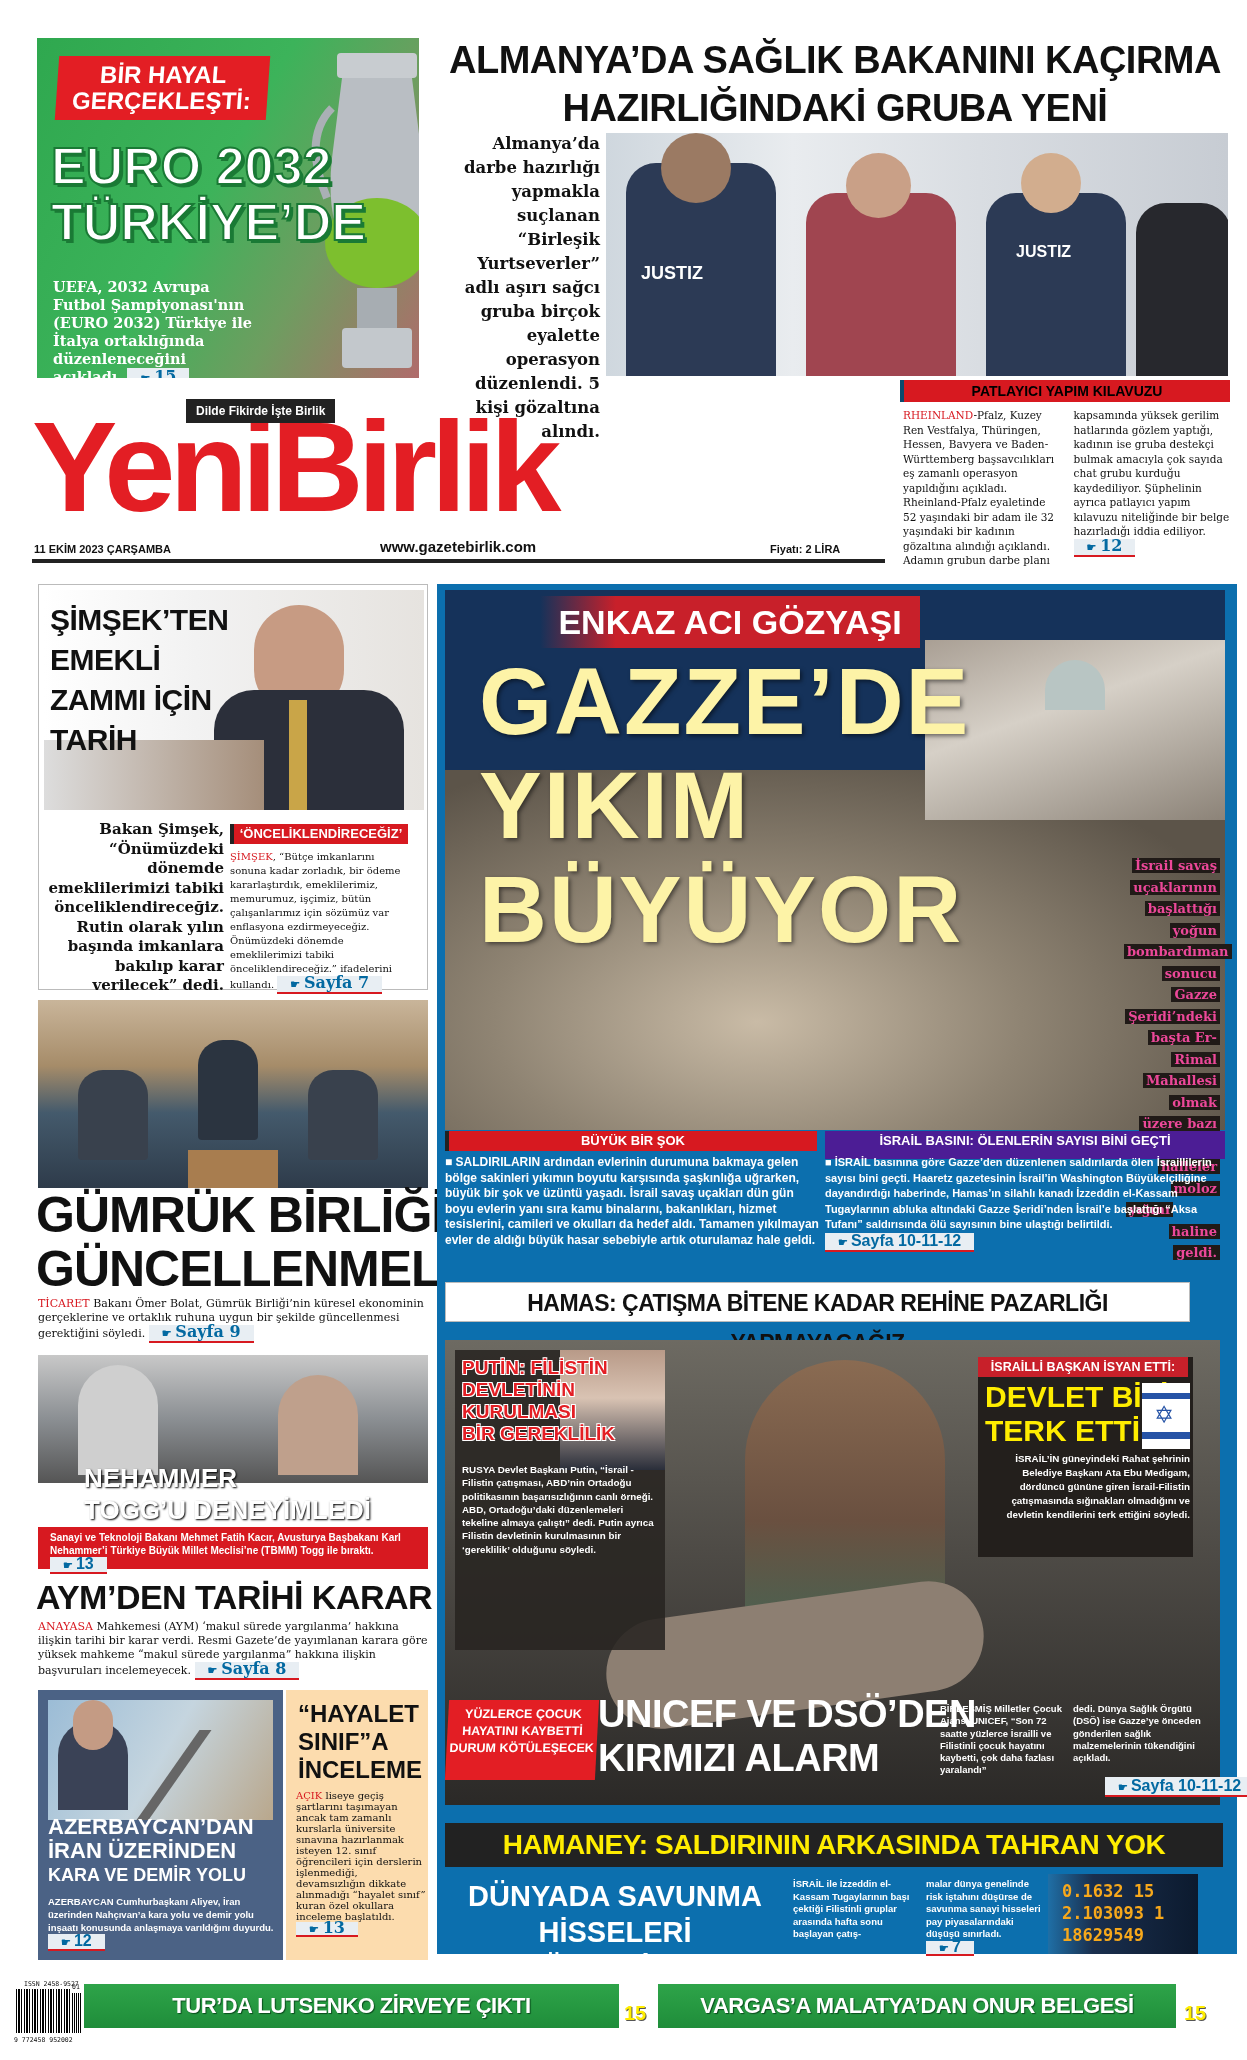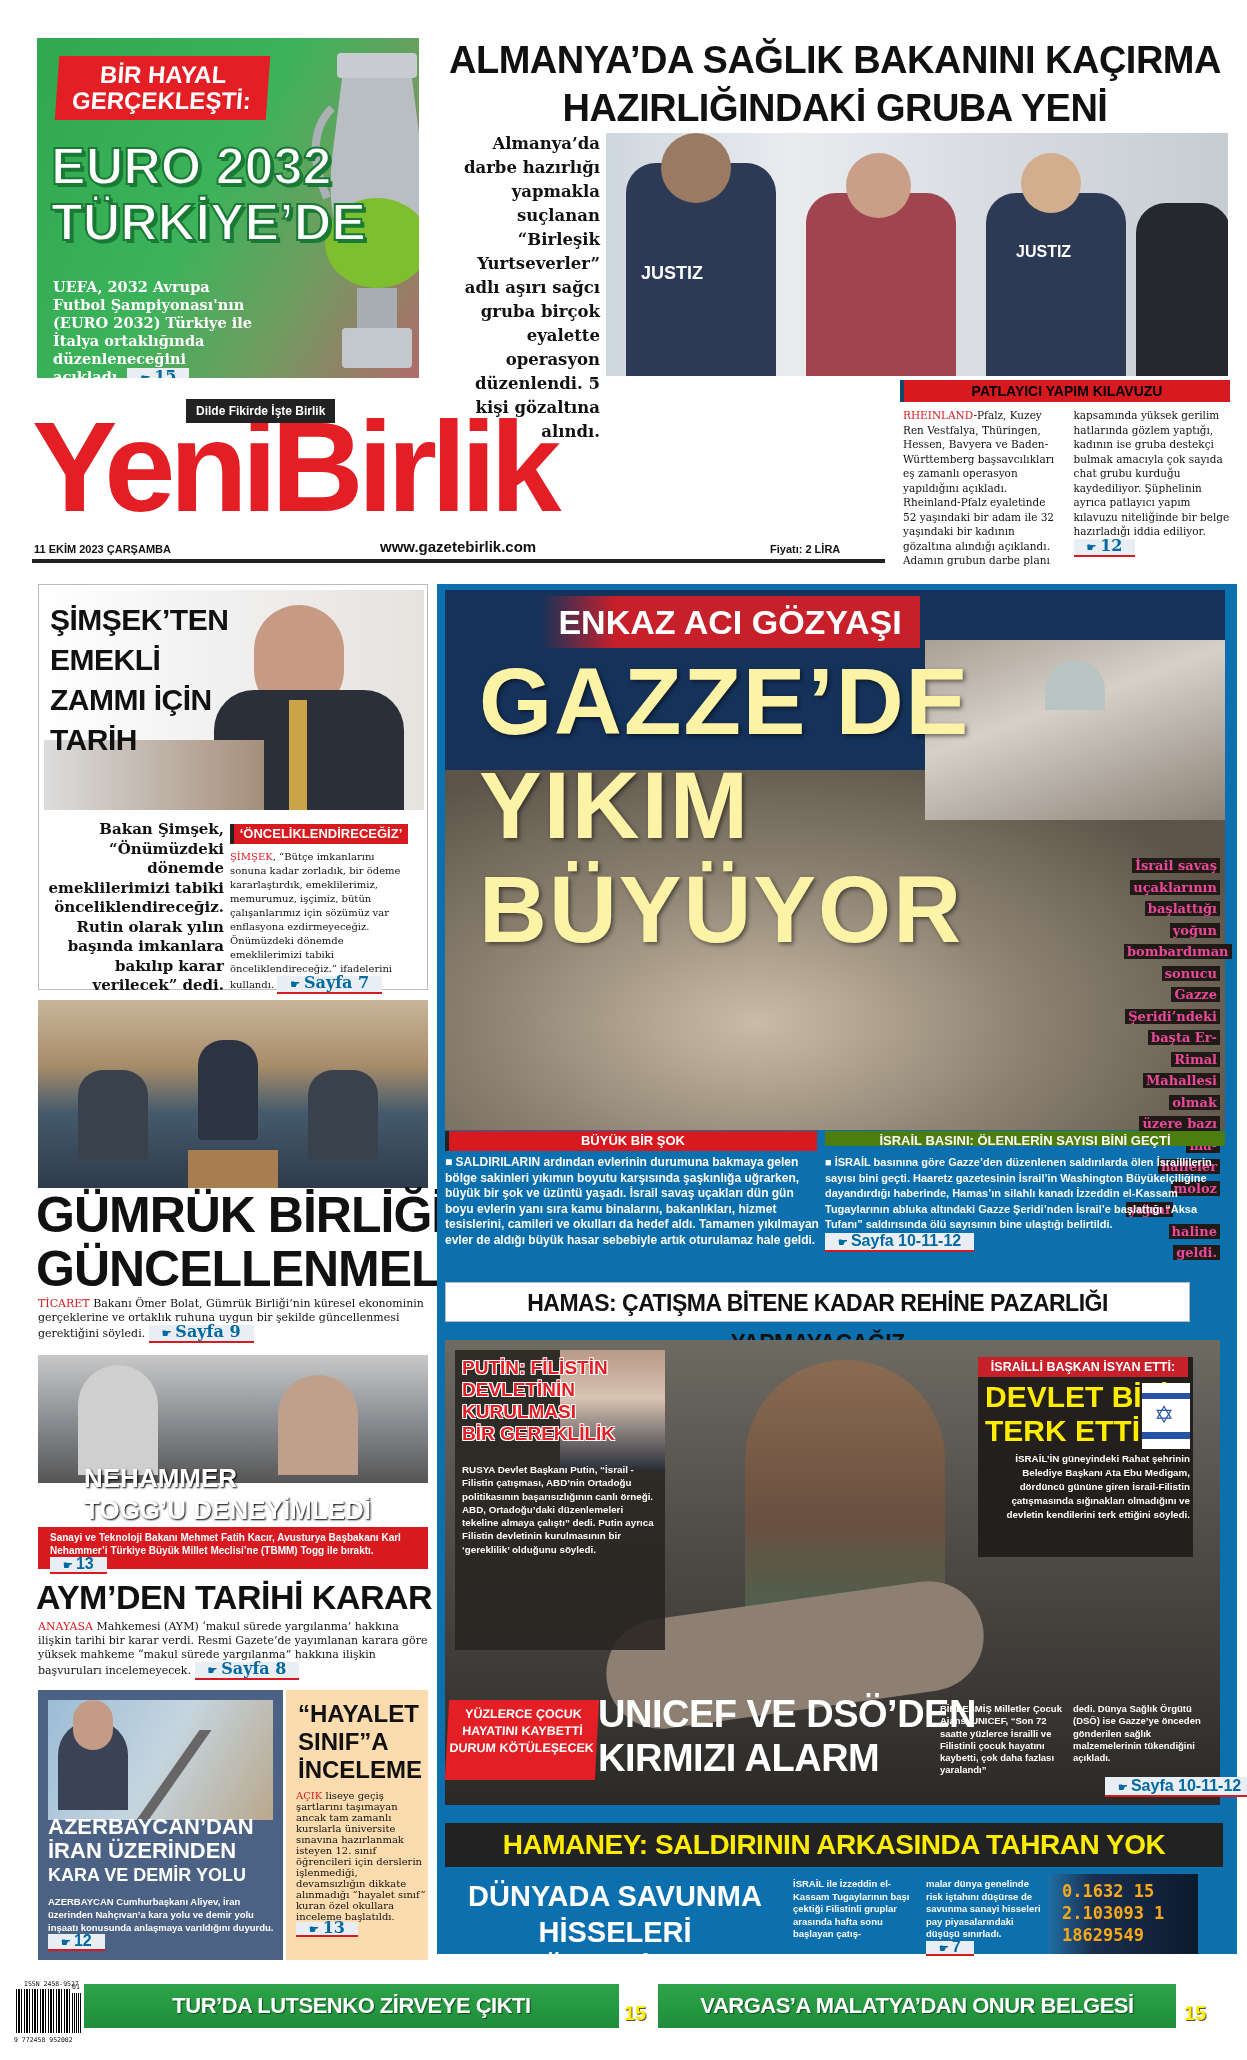--- a/index.html
+++ b/index.html
@@ -75,21 +75,21 @@
   #gaza-top { left: 445px; top: 590px; width: 780px; height: 540px; background: #15325a; overflow: hidden; }
   #gaza-photo { position: absolute; left: 0; top: 180px; width: 780px; height: 360px; background:
       radial-gradient(ellipse at 40% 70%, #c9bba6 0%, #8f8473 40%, #5c5449 80%), #6b6256; }
   #gaza-photo2 { position: absolute; left: 480px; top: 50px; width: 300px; height: 180px; background: linear-gradient(160deg,#a99f94 0%,#d6d0c7 40%,#8c8378 100%); }
   #gaza-dome { position: absolute; left: 600px; top: 70px; width: 60px; height: 50px; border-radius: 30px 30px 0 0; background: #b8c5c3; }
   #gaza-kicker { left: 540px; top: 596px; width: 380px; height: 52px; background: linear-gradient(90deg,#15325a 0%,#c8202a 20%,#c8202a 100%); color: #fff; font-weight: 700; font-size: 34px; line-height: 52px; text-align: center; }
   #gaza-title { left: 455px; top: 650px; color: #fdf3a7; font-weight: 900; font-size: 94px; line-height: 104px; letter-spacing: 2px; text-shadow: 2px 2px 4px rgba(0,0,0,.5); margin-left: 24px; }
   #gaza-side { left: 1080px; top: 855px; width: 140px; text-align: right; }
   #gaza-side span { display: inline; background: #201a17; color: #ec4899; font-family: "DejaVu Serif", serif; font-weight: 700; font-size: 13px; line-height: 21.5px; padding: 0 3px; -webkit-box-decoration-break: clone; box-decoration-break: clone; margin-left: 44px; }
   #bar-sok { left: 445px; top: 1131px; width: 372px; height: 20px; background: #d71920; color: #fff; font-weight: 700; font-size: 13px; text-align: center; line-height: 20px; border-left: 4px solid #222; }
-  #bar-israil { left: 825px; top: 1131px; width: 400px; height: 15px; background: #4d7c0f; color: #fff; font-weight: 700; font-size: 13px; text-align: center; line-height: 20px; }
+  #bar-israil { left: 825px; top: 1131px; width: 400px; height: 28px; background: #4c1d95; color: #fff; font-weight: 700; font-size: 13px; text-align: center; line-height: 20px; }
   #txt-sok { left: 445px; top: 1155px; width: 375px; color: #fff; font-size: 12px; line-height: 15.5px; font-weight: 700; }
   #txt-israil { left: 825px; top: 1155px; width: 398px; color: #fff; font-size: 11px; line-height: 15.5px; font-weight: 700; }
   .sq::before { content: "■ "; }
 
   #hamas-bar { left: 445px; top: 1282px; width: 745px; height: 40px; background: #fff; border: 1px solid #bbb; font-weight: 900; font-size: 23px; text-align: center; line-height: 40px; letter-spacing: -0.5px; }
 
   #scream { left: 445px; top: 1340px; width: 775px; height: 465px; background:
       linear-gradient(180deg,#6d6a62 0%,#4e4b46 45%,#2b2927 100%); overflow: hidden; }
   #scream .man { position: absolute; left: 300px; top: 20px; width: 200px; height: 320px; border-radius: 100px 100px 20px 20px; background: linear-gradient(180deg,#8a6b52 0%,#6a5040 50%,#3b6b5a 100%); }
   #scream .child { position: absolute; left: 160px; top: 260px; width: 380px; height: 110px; border-radius: 60px; background: #8d7f72; transform: rotate(-8deg); }

